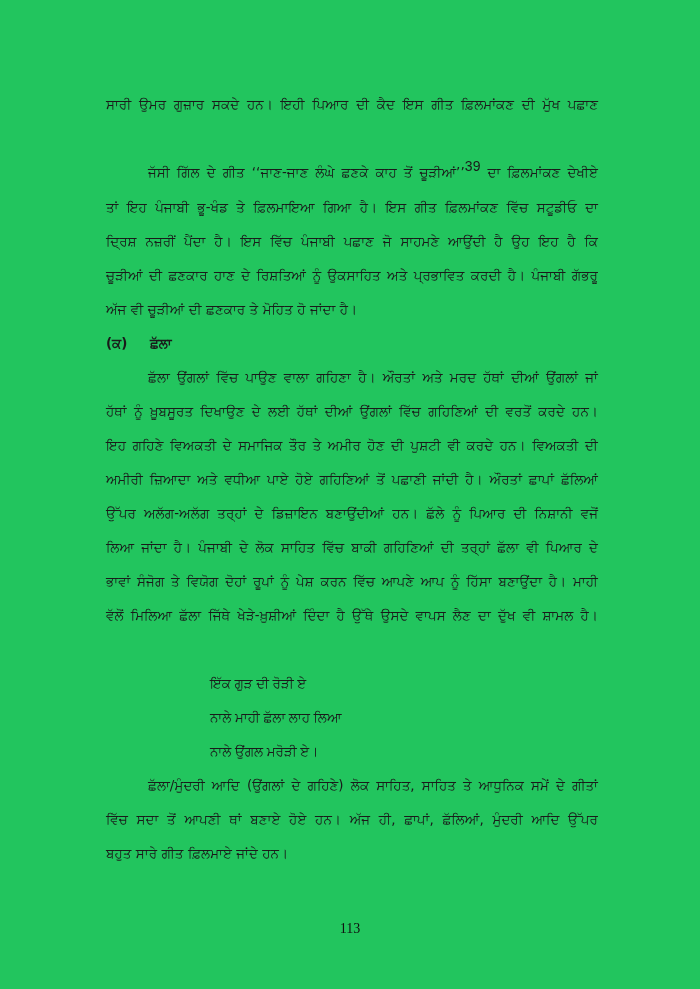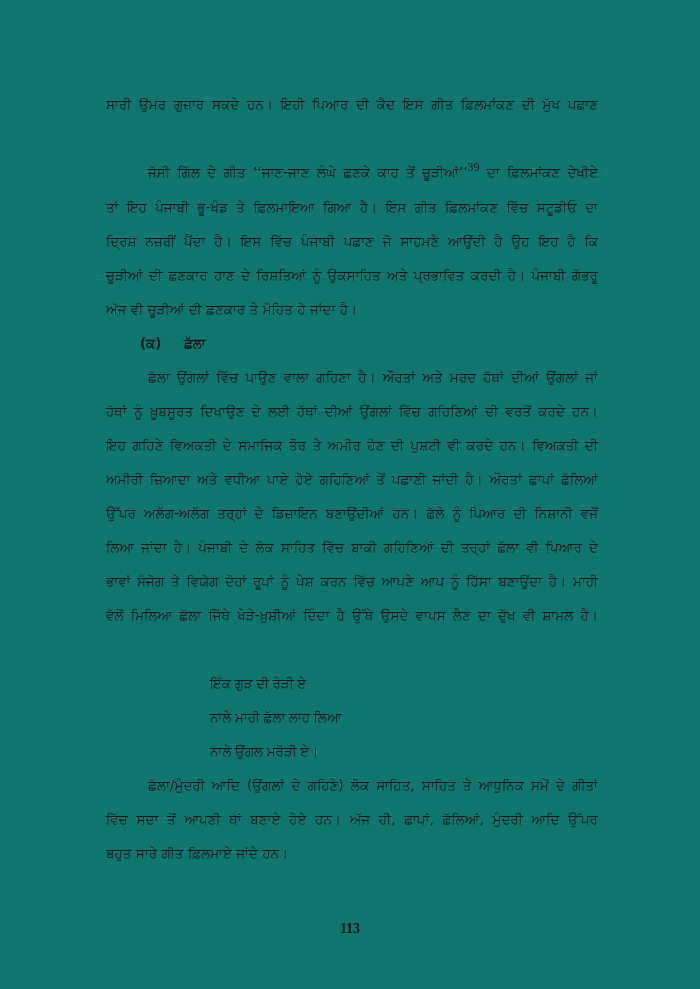--- a/index.html
+++ b/index.html
@@ -12,21 +12,21 @@
     height: 989px;
     position: relative;
     overflow: hidden;
     font-family: "DejaVu Sans", sans-serif;
     color: #1a1a1a;
   }
   .page {
     position: absolute;
     left: 0; top: 0;
     width: 700px; height: 989px;
-    background: #0f766e;
+    background: #22c55e;
   }
   .line {
     position: absolute;
     left: 106px;
     width: 492px;
     height: 34px;
     line-height: 22px;
     font-size: 13.4px;
     white-space: nowrap;
     overflow: visible;
@@ -37,40 +37,38 @@
   .line.last { text-align-last: left; }
   .line.indent { left: 148px; width: 450px; }
   .line.poem { left: 210px; width: 300px; text-align-last: left; font-family: Liberation Serif, serif; }
   .heading {
     position: absolute;
     left: 106px;
     font-size: 13.4px;
     line-height: 22px;
     font-weight: bold;
     white-space: nowrap;
-    margin-left: 34px;
   }
   .heading .num { display: inline-block; width: 44px; }
   sup {
-    font-family: Liberation Serif, serif;
-    font-size: 12px;
+    font-family: Liberation Sans, sans-serif;
+    font-size: 14px;
     line-height: 0;
     vertical-align: 6px;
   }
   .pagenum {
     position: absolute;
     left: 0;
     width: 700px;
     top: 920px;
     text-align: center;
     font-family: "Liberation Serif", serif;
     font-size: 14px;
     line-height: 18px;
     color: #111;
-    font-weight: bold;
   }
 </style>
 </head>
 <body>
 
 <div class="page">
 
   <div class="line" style="top:94px">ਸਾਰੀ ਉਮਰ ਗੁਜ਼ਾਰ ਸਕਦੇ ਹਨ। ਇਹੀ ਪਿਆਰ ਦੀ ਕੈਦ ਇਸ ਗੀਤ ਫ਼ਿਲਮਾਂਕਣ ਦੀ ਮੁੱਖ ਪਛਾਣ</div>
 
   <div class="line indent" style="top:162px"><span>ਜੱਸੀ ਗਿੱਲ ਦੇ ਗੀਤ ‘‘ਜਾਣ-ਜਾਣ ਲੰਘੇ ਛਣਕੇ ਕਾਹ ਤੋਂ ਚੂੜੀਆਂ’’</span><sup>39</sup><span> ਦਾ ਫ਼ਿਲਮਾਂਕਣ ਦੇਖੀਏ</span></div>

